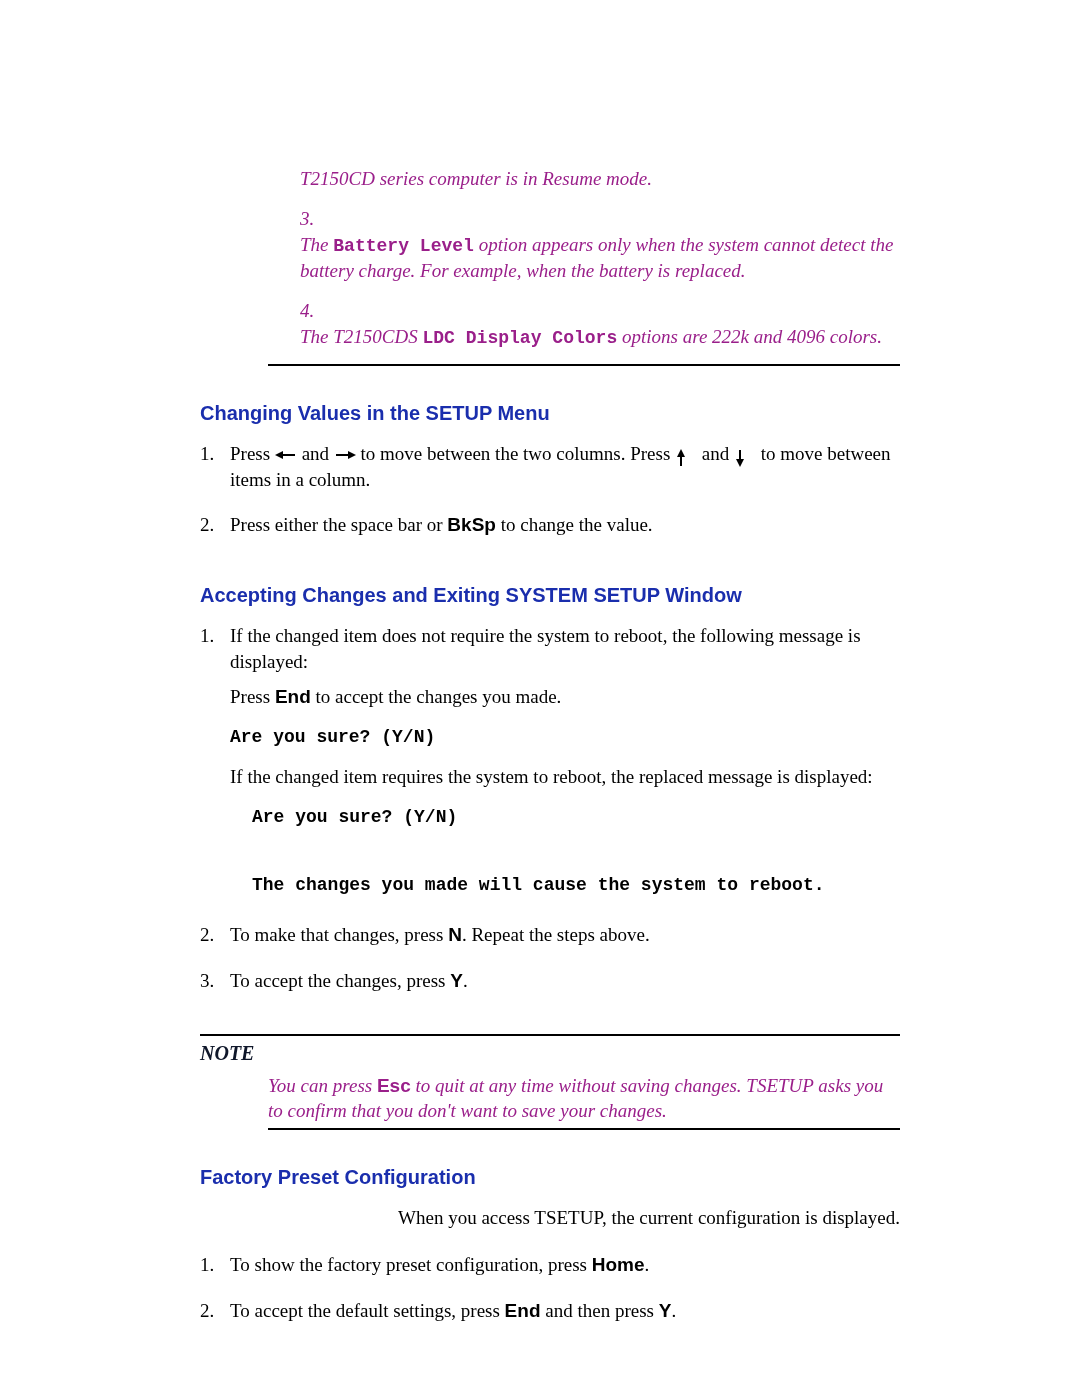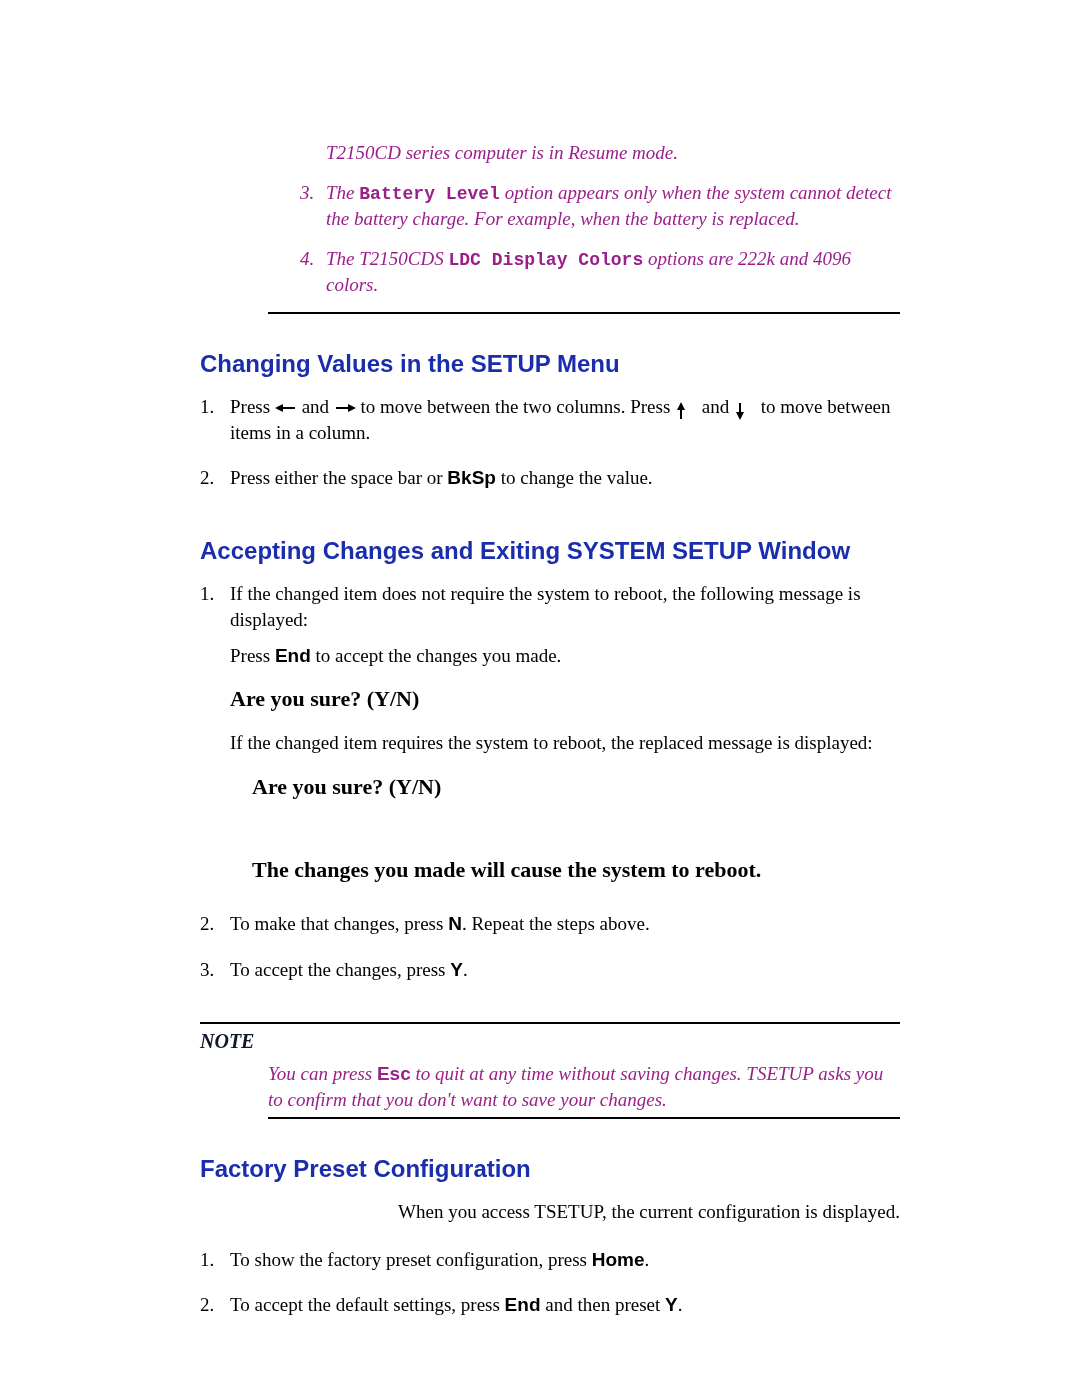--- a/index.html
+++ b/index.html
@@ -23,37 +23,38 @@
     font-style: normal;
     font-size: 0.95em;
   }
   .note-list {
     padding-left: 100px;
     margin-bottom: 6px;
   }
   .note-list .item {
     display: flex;
     margin-bottom: 14px;
+    flex-direction: column;
   }
   .note-list .num {
     flex: 0 0 26px;
   }
   .note-list .txt {
     flex: 1;
   }
   .hr {
     border: none;
     border-top: 2px solid #000;
     margin: 4px 0 4px 68px;
   }
   h2.section {
     color: #1a2ead;
     font-family: Arial, Helvetica, sans-serif;
     font-weight: bold;
-    font-size: 24px;
+    font-size: 20px;
     margin: 34px 0 14px 0;
   }
   .body-text {
     margin: 6px 0 10px 0;
     text-align: right;
   }
   ol.steps {
     list-style: none;
     padding: 0;
     margin: 0 0 14px 0;
@@ -69,23 +70,23 @@
     flex: 1;
   }
   .content p {
     margin: 0 0 10px 0;
   }
   .key {
     font-family: Arial, Helvetica, sans-serif;
     font-weight: bold;
   }
   .mono-block {
-    font-family: Liberation Serif, serif;
-    font-weight: bold;
-    font-size: 22px;
+    font-family: Liberation Mono, monospace;
+    font-weight: bold;
+    font-size: 18px;
     white-space: pre-wrap;
     margin: 8px 0 10px 0;
     line-height: 1.9;
   }
   .mono-block.indent {
     margin-left: 22px;
   }
   .note-block {
     margin-top: 30px;
   }
@@ -224,17 +225,17 @@
     <div class="content">
       <p>
         <span>To show the factory preset configuration, press </span><span class="key">Home</span><span>.</span>
       </p>
     </div>
   </li>
   <li>
     <span class="num">2.</span>
     <div class="content">
       <p>
-        <span>To accept the default settings, press </span><span class="key">End</span><span> and then preset </span><span class="key">Y</span><span>.</span>
+        <span>To accept the default settings, press </span><span class="key">End</span><span> and then press </span><span class="key">Y</span><span>.</span>
       </p>
     </div>
   </li>
 </ol>
 
 </body></html>

